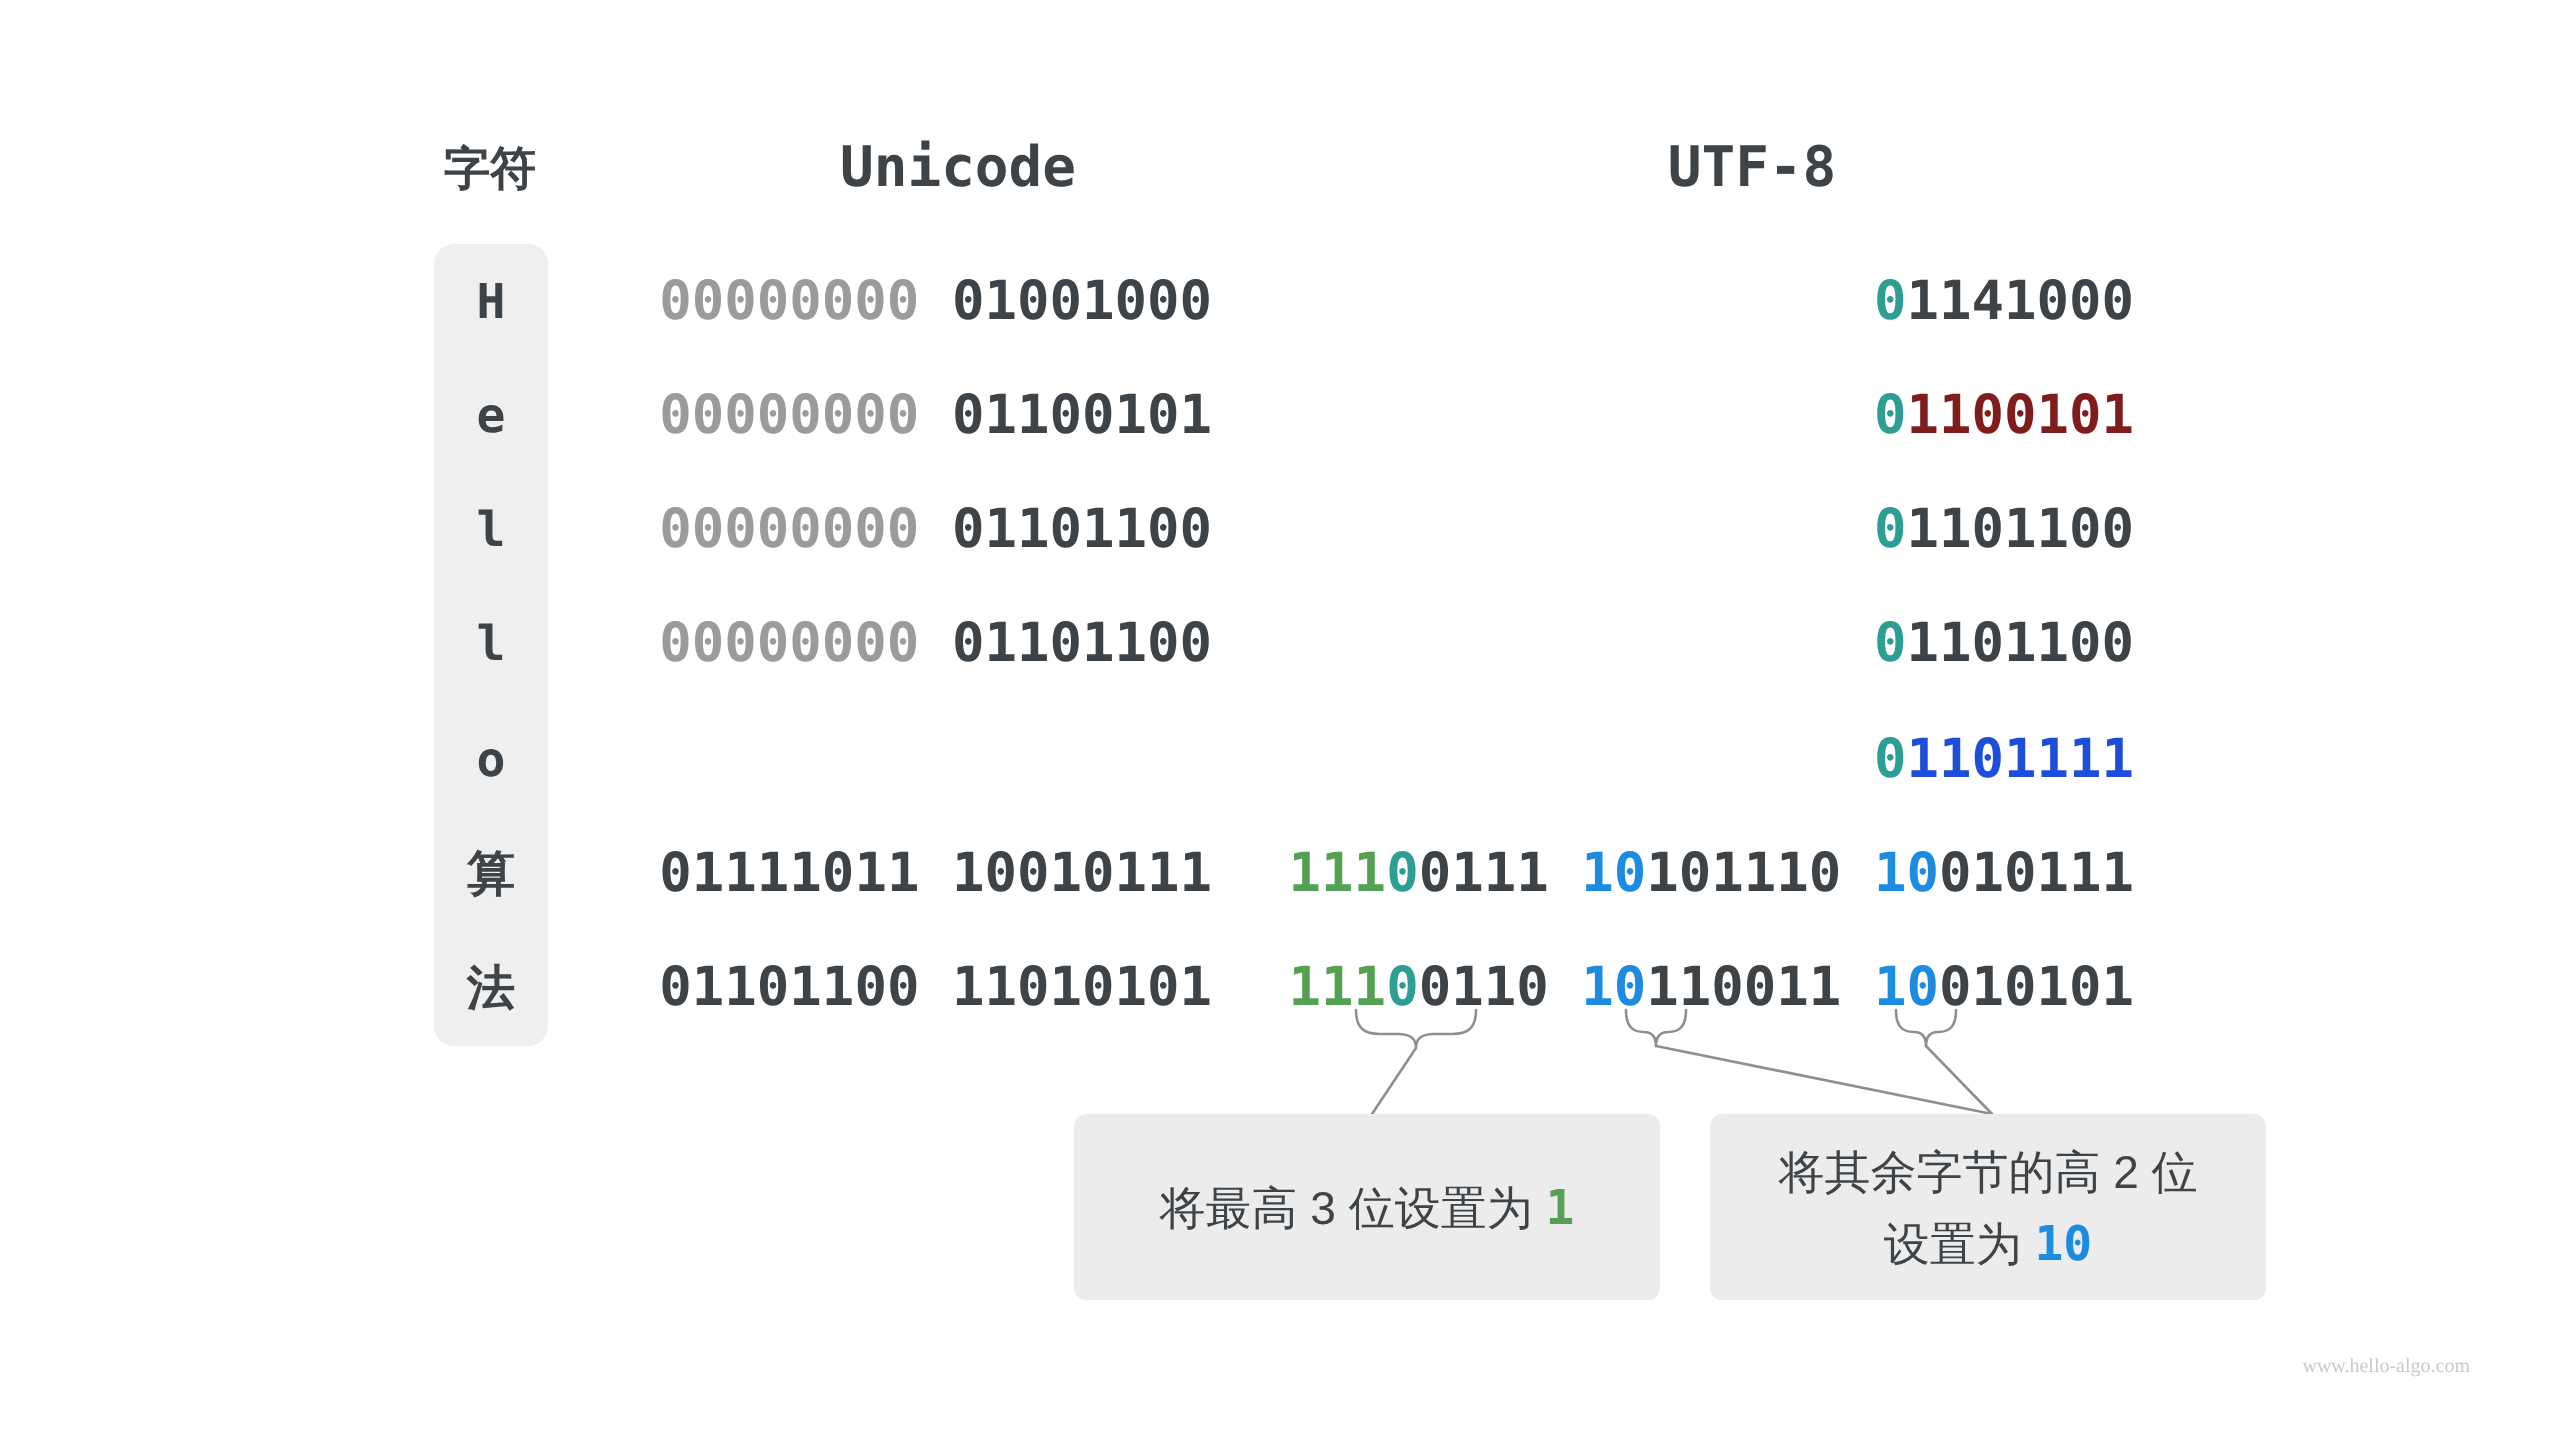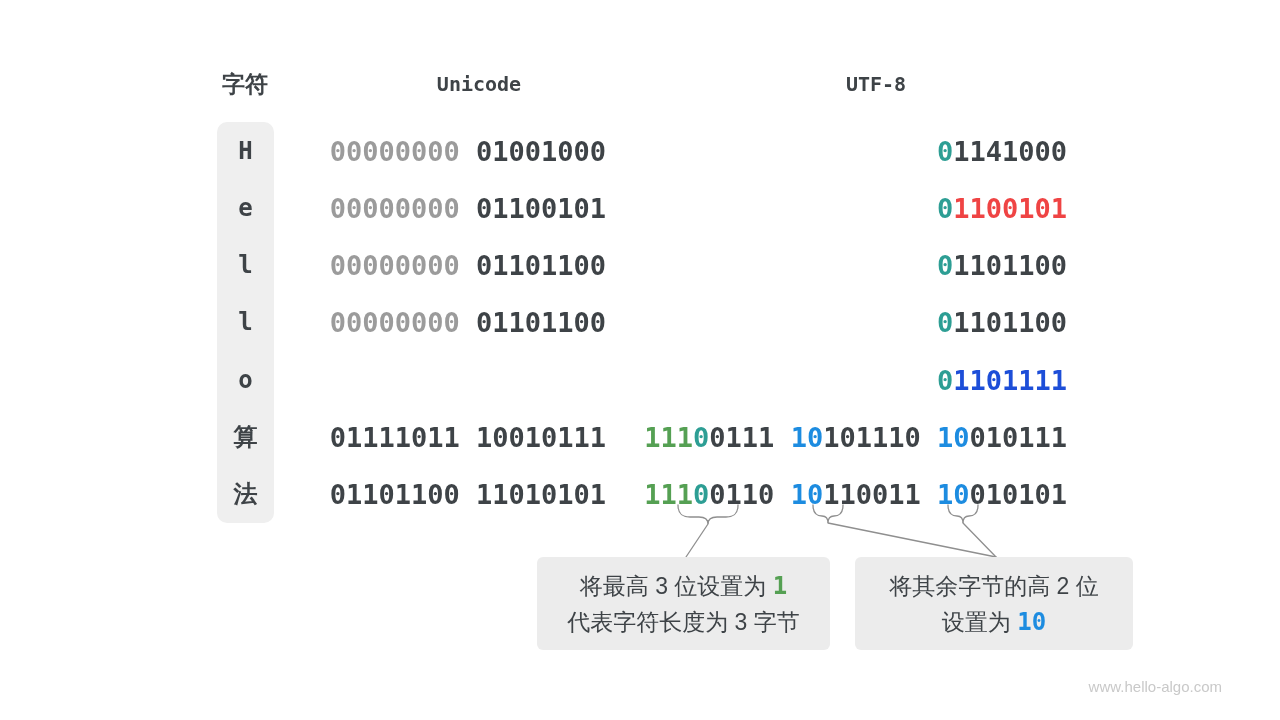--- a/index.html
+++ b/index.html
@@ -17,21 +17,21 @@
     position: absolute;
     top: 70px;
     height: 28px;
     line-height: 28px;
     transform: translateX(-50%);
     color: #3e4347;
     font-weight: bold;
     white-space: nowrap;
   }
   .col-header.cjk { font-size: 23px; font-family: "Liberation Sans", sans-serif; }
-  .col-header.mono { font-size: 20px; font-family: "DejaVu Sans Mono", monospace; }
+  .col-header.mono { font-size: 28px; font-family: "DejaVu Sans Mono", monospace; }
   #hdr-char    { left: 245px; }
   #hdr-unicode { left: 479px; }
   #hdr-utf8    { left: 876px; }
   
   .char-col-bg {
     position: absolute;
     left: 217px; top: 122px;
     width: 57px; height: 401px;
     background: #efefef;
     border-radius: 10px;
@@ -93,23 +93,23 @@
   #callout-left  { left: 537px; width: 293px; }
   #callout-right { left: 855px; width: 278px; }
   .em {
     font-family: "DejaVu Sans Mono", monospace;
     font-weight: bold;
     font-size: 24px;
   }
   
   .watermark {
     position: absolute;
-    right: 58px; top: 678px;
-    font-family: Liberation Sans, sans-serif;
-    font-size: 15px;
+    right: 45px; top: 678px;
+    font-family: Liberation Serif, serif;
+    font-size: 10px;
     color: #c9c9c9;
   }
 </style>
 </head>
 <body>
 
 <div class="canvas">
 
   <span id="hdr-char" class="col-header cjk">字符</span>
   <span id="hdr-unicode" class="col-header mono">Unicode</span>
@@ -119,21 +119,21 @@
 
   <div class="rows">
       <div class="row">
         <div class="char-cell">H</div>
         <div class="bits unicode-bits"><span style="color: rgb(155, 155, 155);">00000000 </span><span style="color: rgb(62, 67, 71);">01001000</span></div>
         <div class="bits utf8-bits"><span style="color: rgb(45, 158, 148);">0</span><span style="color: rgb(62, 67, 71);">1141000</span></div>
       </div>
       <div class="row">
         <div class="char-cell">e</div>
         <div class="bits unicode-bits"><span style="color: rgb(155, 155, 155);">00000000 </span><span style="color: rgb(62, 67, 71);">01100101</span></div>
-        <div class="bits utf8-bits"><span style="color: rgb(45, 158, 148);">0</span><span style="color: #ef4444;">1100101</span></div>
+        <div class="bits utf8-bits"><span style="color: rgb(45, 158, 148);">0</span><span style="color: #7f1d1d;">1100101</span></div>
       </div>
       <div class="row">
         <div class="char-cell">l</div>
         <div class="bits unicode-bits"><span style="color: rgb(155, 155, 155);">00000000 </span><span style="color: rgb(62, 67, 71);">01101100</span></div>
         <div class="bits utf8-bits"><span style="color: rgb(45, 158, 148);">0</span><span style="color: rgb(62, 67, 71);">1101100</span></div>
       </div>
       <div class="row">
         <div class="char-cell">l</div>
         <div class="bits unicode-bits"><span style="color: rgb(155, 155, 155);">00000000 </span><span style="color: rgb(62, 67, 71);">01101100</span></div>
         <div class="bits utf8-bits"><span style="color: rgb(45, 158, 148);">0</span><span style="color: rgb(62, 67, 71);">1101100</span></div>
@@ -163,21 +163,20 @@
       <path d="M948,505 C948,513 951,516 957,516 C961,516 963,518 963,523
                C963,518 965,516 969,516 C975,516 978,513 978,505"></path>
       <path d="M708,524 L686,557"></path>
       <path d="M828,523 L996,557"></path>
       <path d="M963,523 L996,557"></path>
     </g>
   </svg>
 
   <div id="callout-left" class="callout" style="background: rgb(236, 236, 236);">
     <div><span>将最高 3 位设置为 </span><span class="em" id="em-green" style="color: rgb(85, 160, 83);">1</span></div>
-    <div><span>代表字符长度为 3 字节</span></div>
   </div>
 
   <div id="callout-right" class="callout" style="background: rgb(236, 236, 236);">
     <div><span>将其余字节的高 2 位</span></div>
     <div><span>设置为 </span><span class="em" id="em-blue" style="color: rgb(29, 140, 224);">10</span></div>
   </div>
 
   <div class="watermark">www.hello-algo.com</div>
 
 </div>

